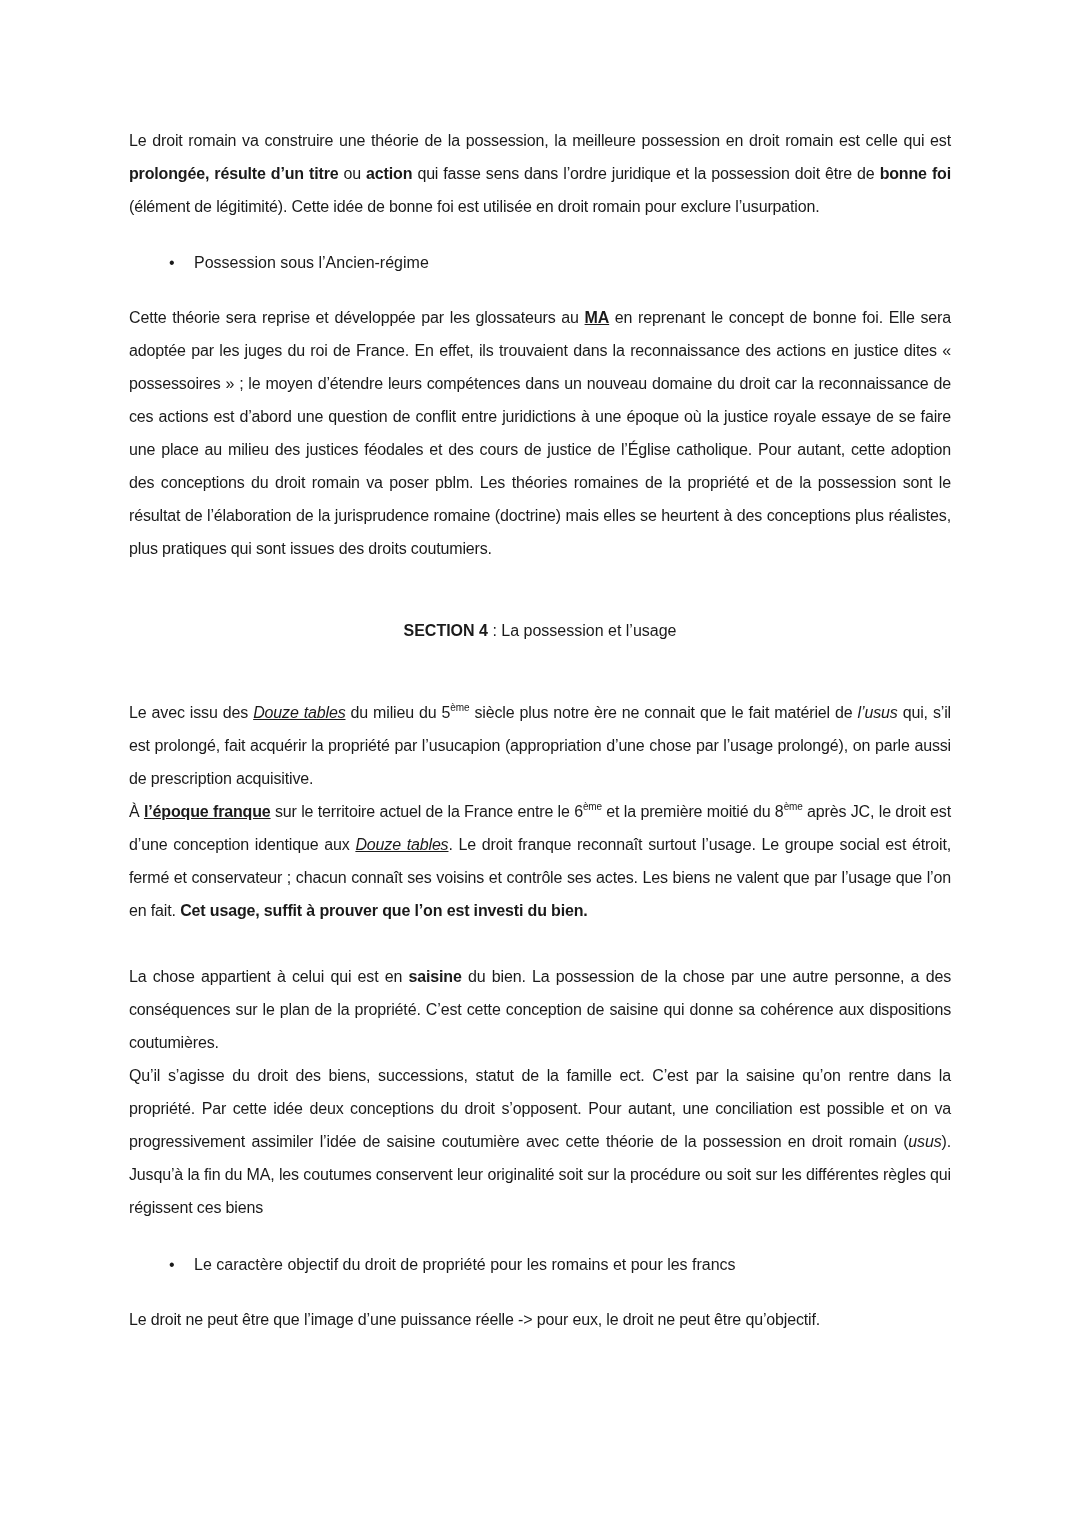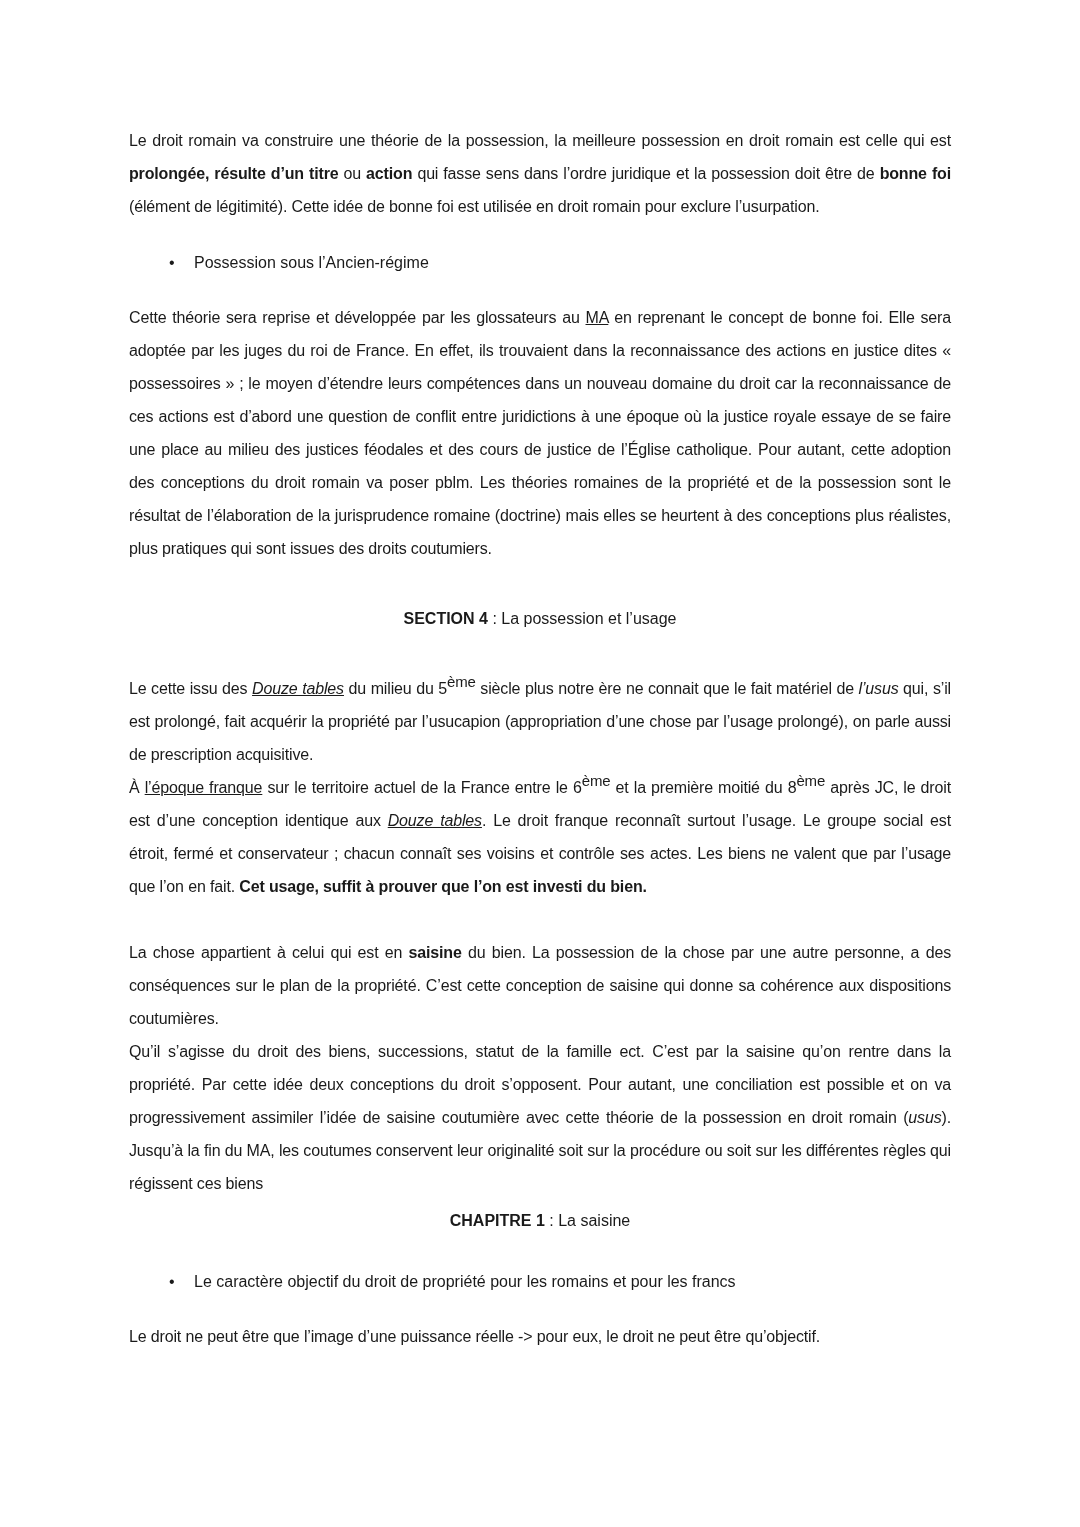--- a/index.html
+++ b/index.html
@@ -4,54 +4,53 @@
 <style>
   html, body { margin:0; padding:0; background:#ffffff; }
   body { width:1080px; height:1527px; position:relative; overflow:hidden;
          font-family:"Liberation Sans", sans-serif; color:#1a1a1a; }
   .page { position:absolute; left:129px; top:124px; width:822px; }
   .p { font-size:16px; line-height:33px; text-align:justify; margin:0; letter-spacing:-0.15px; }
   .p.last { text-align-last:left; }
   .gap { height:22px; }
   .bullet { position:relative; font-size:16px; line-height:33px; padding-left:65px; margin:0; }
   .bullet .dot { position:absolute; left:40px; top:0; }
-  .heading { text-align:center; font-size:16px; line-height:33px; margin:4px; }
+  .heading { text-align:center; font-size:16px; line-height:33px; margin:16px; }
   b { font-weight:bold; }
-  .u { text-decoration:underline; }
+  .u { text-decoration:underline;font-weight:bold; }
   .iu { font-style:italic; text-decoration:underline;margin-top:40px; }
   i { font-style:italic;margin-top:37px; }
-  sup { font-size:15px; line-height:0; vertical-align:7px; }
+  sup { font-size:10px; line-height:0; vertical-align:7px; }
 </style>
 </head>
 <body>
 
 <div class="page">
 
   <p class="p last"><span>Le droit romain va construire une théorie de la possession, la meilleure possession en droit romain est celle qui est </span><b>prolongée, résulte d’un titre</b><span> ou </span><b>action</b><span> qui fasse sens dans l’ordre juridique et la possession doit être de </span><b>bonne foi</b><span> (élément de légitimité). Cette idée de bonne foi est utilisée en droit romain pour exclure l’usurpation.</span></p>
 
   <div class="gap" style="height:23px"></div>
   <p class="bullet"><span class="dot">•</span><span>Possession sous l’Ancien-régime</span></p>
 
   <div class="gap"></div>
   <p class="p last"><span>Cette théorie sera reprise et développée par les glossateurs au </span><span class="u">MA</span><span> en reprenant le concept de bonne foi. Elle sera adoptée par les juges du roi de France. En effet, ils trouvaient dans la reconnaissance des actions en justice dites « possessoires » ; le moyen d’étendre leurs compétences dans un nouveau domaine du droit car la reconnaissance de ces actions est d’abord une question de conflit entre juridictions à une époque où la justice royale essaye de se faire une place au milieu des justices féodales et des cours de justice de l’Église catholique. Pour autant, cette adoption des conceptions du droit romain va poser pblm. Les théories romaines de la propriété et de la possession sont le résultat de l’élaboration de la jurisprudence romaine (doctrine) mais elles se heurtent à des conceptions plus réalistes, plus pratiques qui sont issues des droits coutumiers.</span></p>
 
   <div class="gap" style="height:33px"></div>
   <p class="heading"><b>SECTION 4</b><span> : La possession et l’usage</span></p>
 
   <div class="gap" style="height:33px"></div>
-  <p class="p last"><span>Le cette issu des </span><span class="iu">Douze tables</span><span> du milieu du 5</span><sup>ème</sup><span> siècle plus notre ère ne connait que le fait matériel de </span><i>l’usus</i><span> qui, s’il est prolongé, fait acquérir la propriété par l’usucapion (appropriation d’une chose par l’usage prolongé), on parle aussi de prescription acquisitive.</span></p>
+  <p class="p last"><span>Le avec issu des </span><span class="iu">Douze tables</span><span> du milieu du 5</span><sup>ème</sup><span> siècle plus notre ère ne connait que le fait matériel de </span><i>l’usus</i><span> qui, s’il est prolongé, fait acquérir la propriété par l’usucapion (appropriation d’une chose par l’usage prolongé), on parle aussi de prescription acquisitive.</span></p>
 
   <p class="p last"><span>À </span><span class="u">l’époque franque</span><span> sur le territoire actuel de la France entre le 6</span><sup>ème</sup><span> et la première moitié du 8</span><sup>ème</sup><span> après JC, le droit est d’une conception identique aux </span><span class="iu">Douze tables</span><span>. Le droit franque reconnaît surtout l’usage. Le groupe social est étroit, fermé et conservateur ; chacun connaît ses voisins et contrôle ses actes. Les biens ne valent que par l’usage que l’on en fait. </span><b>Cet usage, suffit à prouver que l’on est investi du bien.</b></p>
 
   <div class="gap" style="height:33px"></div>
   <p class="p last"><span>La chose appartient à celui qui est en </span><b>saisine</b><span> du bien. La possession de la chose par une autre personne, a des conséquences sur le plan de la propriété. C’est cette conception de saisine qui donne sa cohérence aux dispositions coutumières.</span></p>
 
   <p class="p last"><span>Qu’il s’agisse du droit des biens, successions, statut de la famille ect. C’est par la saisine qu’on rentre dans la propriété. Par cette idée deux conceptions du droit s’opposent. Pour autant, une conciliation est possible et on va progressivement assimiler l’idée de saisine coutumière avec cette théorie de la possession en droit romain (</span><i>usus</i><span>). Jusqu’à la fin du MA, les coutumes conservent leur originalité soit sur la procédure ou soit sur les différentes règles qui régissent ces biens</span></p>
 
-  <p class="heading"><b>CHAPITRE 1</b><span> : La saisine</span></p>
 
   <div class="gap" style="height:11px"></div>
 
   <div class="gap" style="height:13px"></div>
   <p class="bullet"><span class="dot">•</span><span>Le caractère objectif du droit de propriété pour les romains et pour les francs</span></p>
 
   <div class="gap"></div>
   <p class="p last">Le droit ne peut être que l’image d’une puissance réelle -&gt; pour eux, le droit ne peut être qu’objectif.</p>
 
 </div>

